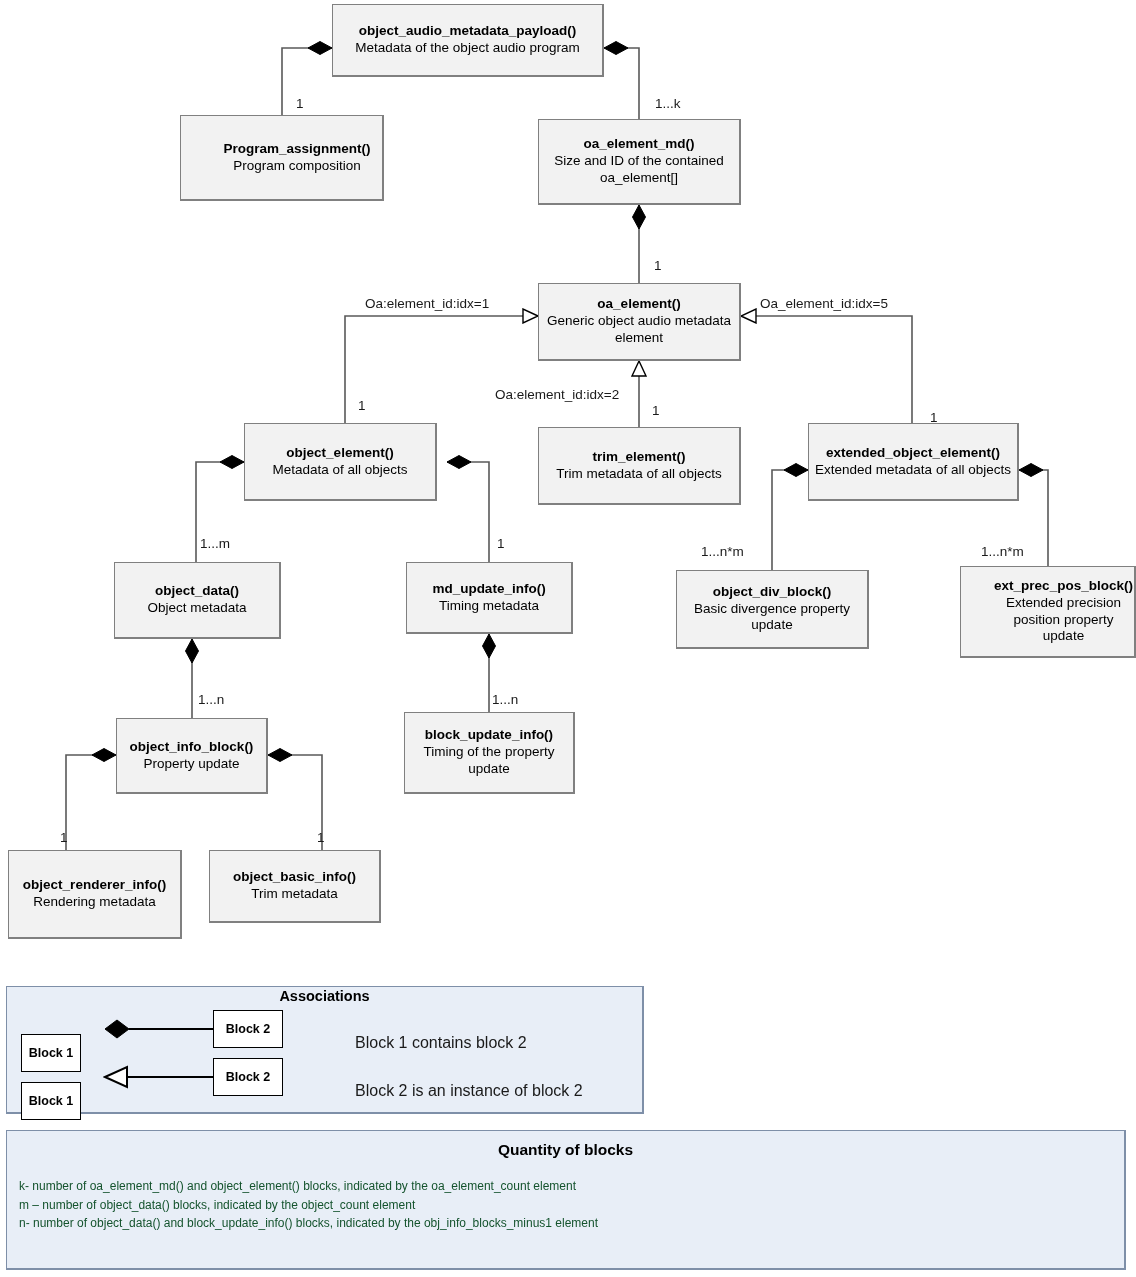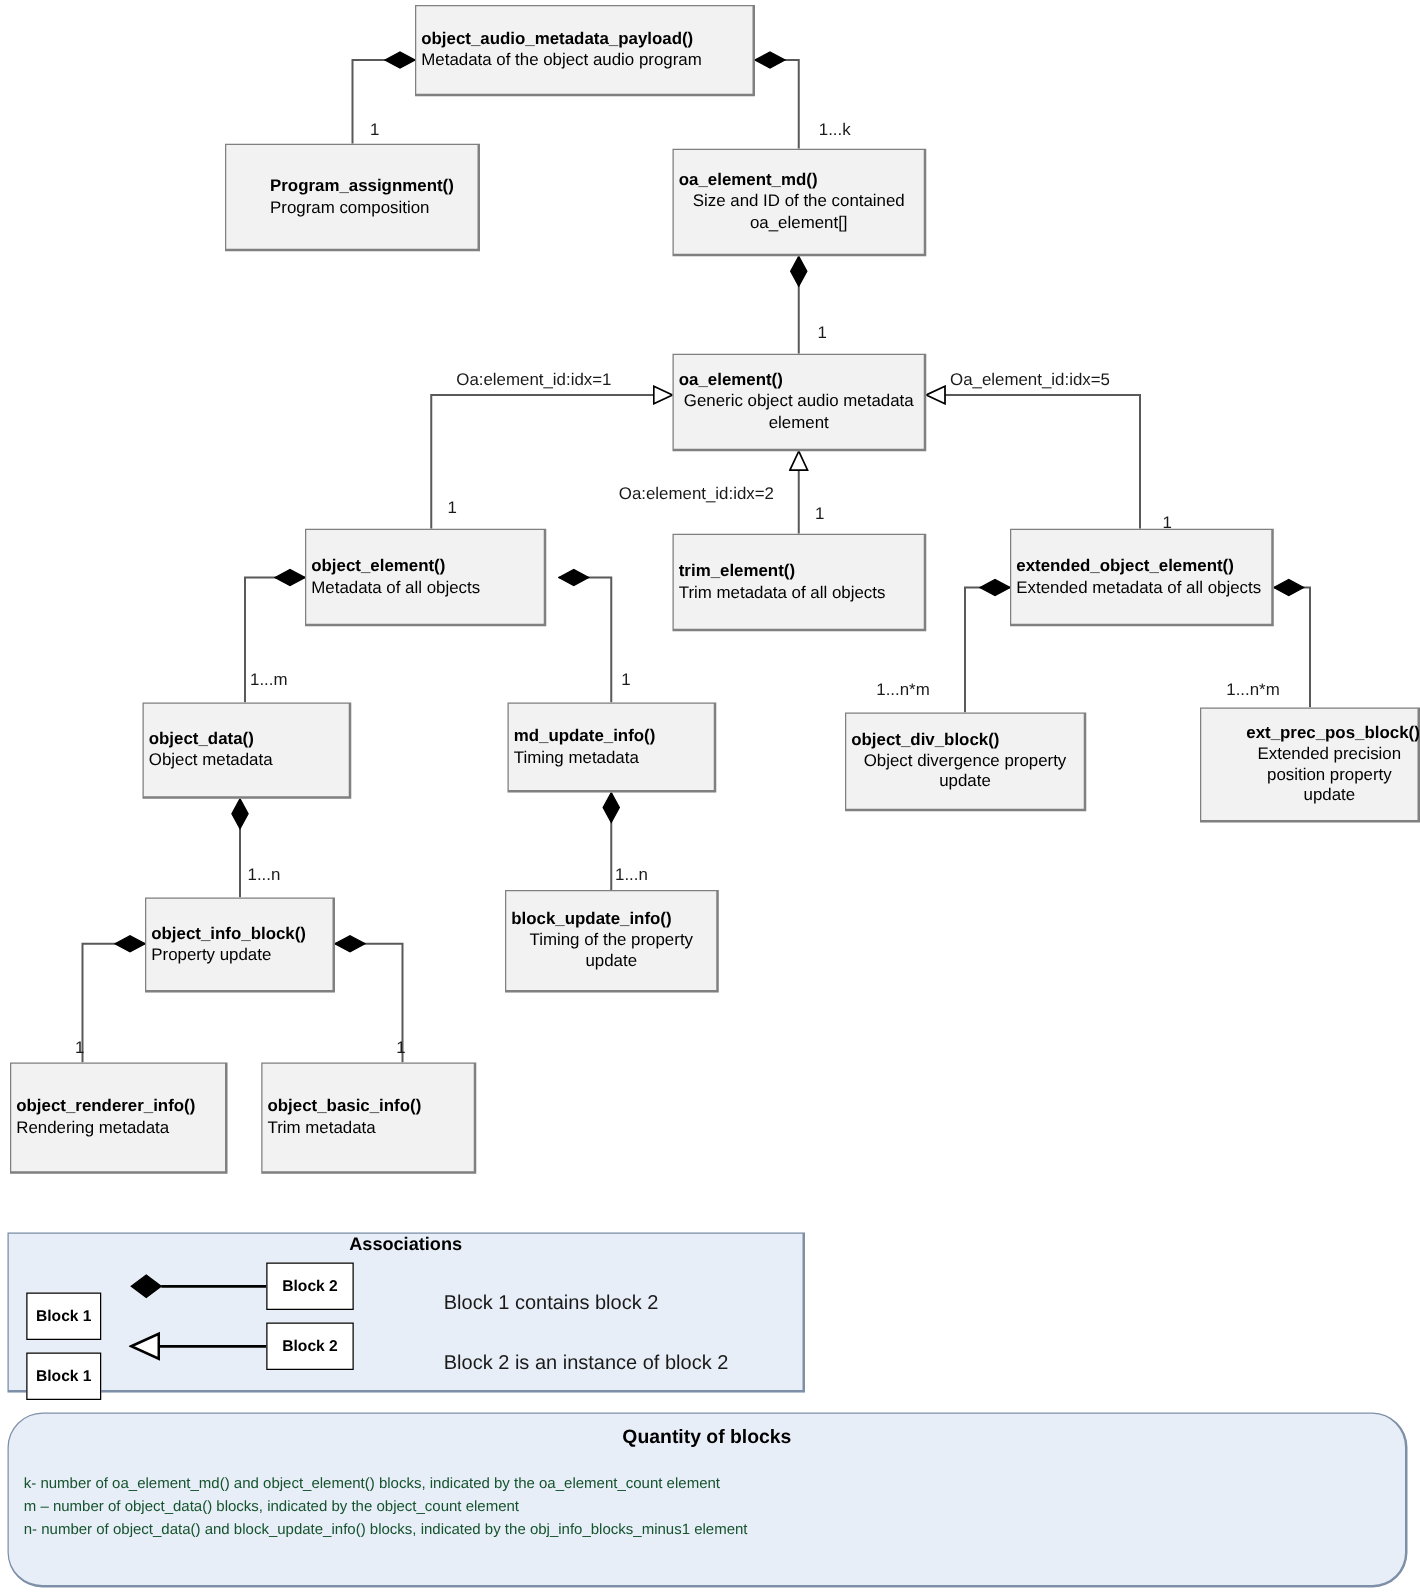--- a/index.html
+++ b/index.html
@@ -24,21 +24,21 @@
   }
   .node {
     position: absolute;
     box-sizing: border-box;
     background: #f2f2f2;
     border: 1px solid #808080;
     border-right-width: 2px;
     border-bottom-width: 2px;
     display: flex;
     flex-direction: column;
-    align-items: flex-start;
+    align-items: center;
     justify-content: center;
     text-align: center;
     padding: 2px 4px;
     z-index: 2;
   }
   .node .title {
     font-weight: bold;
     font-size: 13.5px;
     color: #000;
     line-height: 1.25;
@@ -224,21 +224,21 @@
     <div class="desc">Object metadata</div>
   </div>
 
   <div class="node" style="left:406px; top:562px; width:167px; height:72px;">
     <div class="title">md_update_info()</div>
     <div class="desc">Timing metadata</div>
   </div>
 
   <div class="node" style="left:676px; top:570px; width:193px; height:79px;">
     <div class="title">object_div_block()</div>
-    <div class="desc">Object divergence property update</div>
+    <div class="desc">Basic divergence property update</div>
   </div>
 
   <div class="node" style="left:960px; top:566px; width:176px; height:92px;padding-left:36px;">
     <div class="title">ext_prec_pos_block()</div>
     <div class="desc">Extended precision position property update</div>
   </div>
 
   <div class="node" style="left:116px; top:718px; width:152px; height:76px;">
     <div class="title">object_info_block()</div>
     <div class="desc">Property update</div>
@@ -247,21 +247,21 @@
   <div class="node" style="left:404px; top:712px; width:171px; height:82px;">
     <div class="title">block_update_info()</div>
     <div class="desc">Timing of the property update</div>
   </div>
 
   <div class="node" style="left:8px; top:850px; width:174px; height:89px;">
     <div class="title">object_renderer_info()</div>
     <div class="desc">Rendering metadata</div>
   </div>
 
-  <div class="node" style="left:209px; top:850px; width:172px; height:89px;">
+  <div class="node" style="left:209px; top:850px; width:172px; height:73px;">
     <div class="title">object_basic_info()</div>
     <div class="desc">Trim metadata</div>
   </div>
 
   <div class="mult" style="left:296px; top:96px;">1</div>
   <div class="mult" style="left:655px; top:96px;">1...k</div>
   <div class="mult" style="left:654px; top:258px;">1</div>
   <div class="mult" style="left:358px; top:398px;">1</div>
   <div class="mult" style="left:652px; top:403px;">1</div>
   <div class="mult" style="left:930px; top:410px;">1</div>
@@ -300,21 +300,21 @@
           <path d="M2,19 L24,9 L24,29 Z" fill="#ffffff" stroke="#000" stroke-width="2"></path>
         </svg>
       </div>
 
     </div>
 
     <div class="legend-desc" style="left:348px; top:47px;">Block 1 contains block 2</div>
     <div class="legend-desc" style="left:348px; top:95px;">Block 2 is an instance of block 2</div>
   </div>
 
-  <div class="legend-panel" style="left:6px; top:1130px; width:1120px; height:140px;border-radius:28px;">
+  <div class="legend-panel" style="left:6px; top:1130px; width:1120px; height:140px;">
     <div class="qty-title">Quantity of blocks</div>
     <div class="qty-lines">
       <div>k- number of oa_element_md() and object_element() blocks, indicated by the oa_element_count element</div>
       <div>m – number of object_data() blocks, indicated by the object_count element</div>
       <div>n- number of object_data() and block_update_info() blocks,  indicated by the obj_info_blocks_minus1 element</div>
     </div>
   </div>
 
 </div>
 

